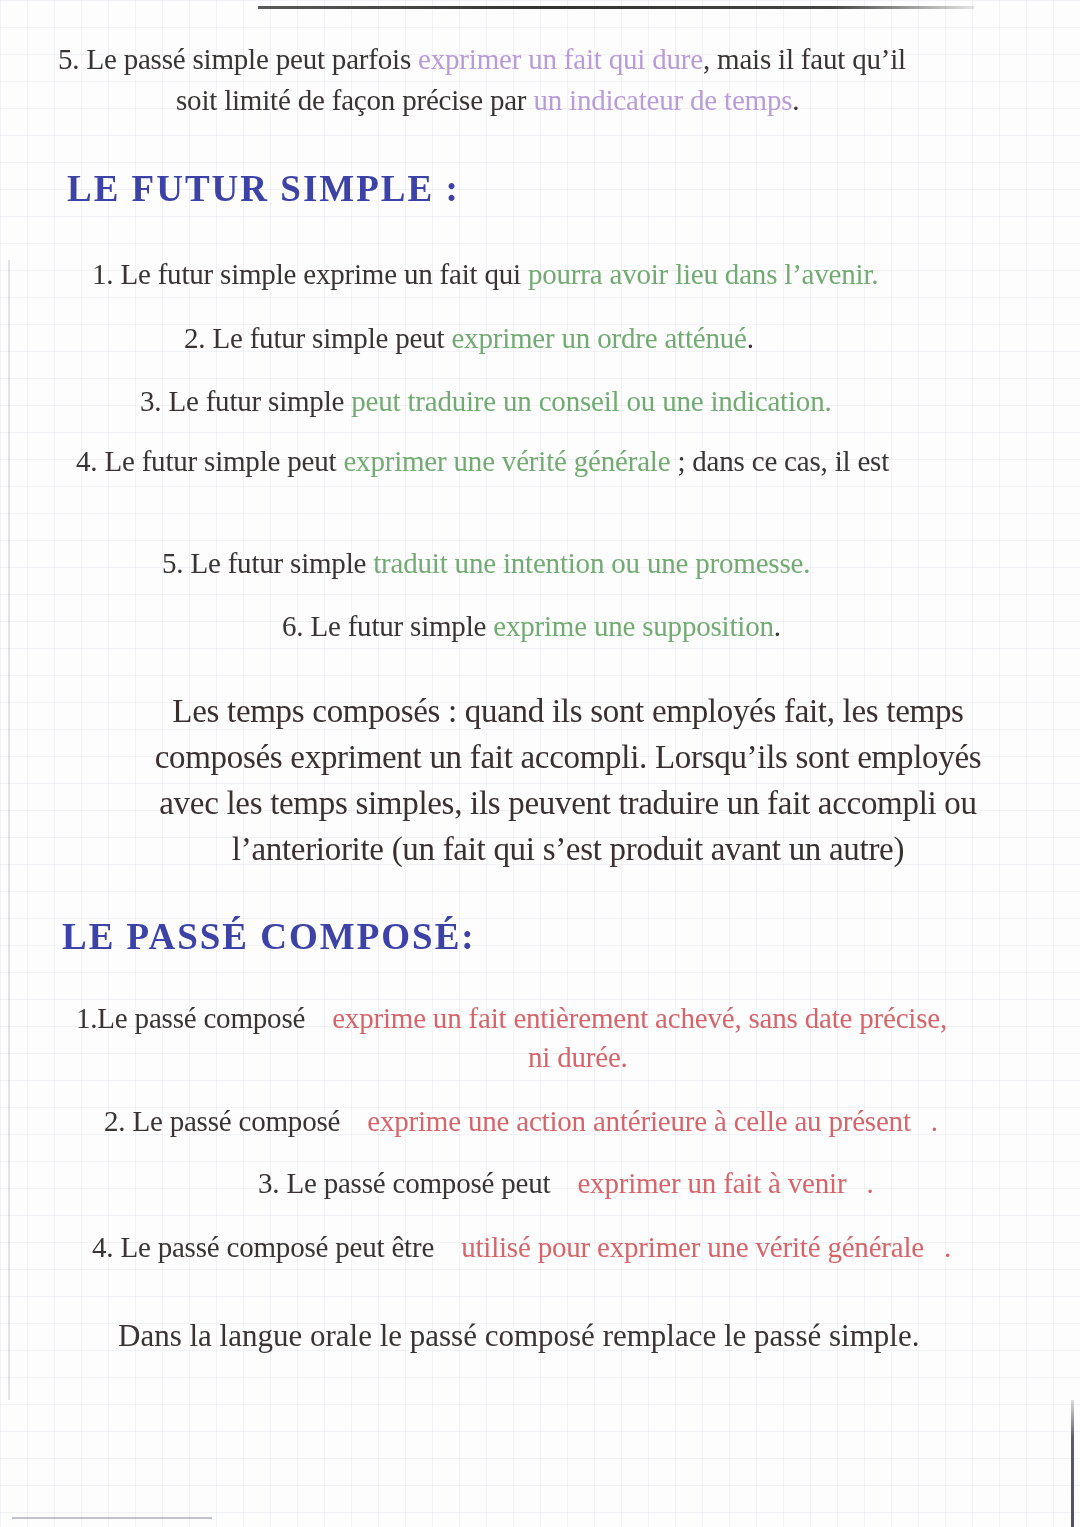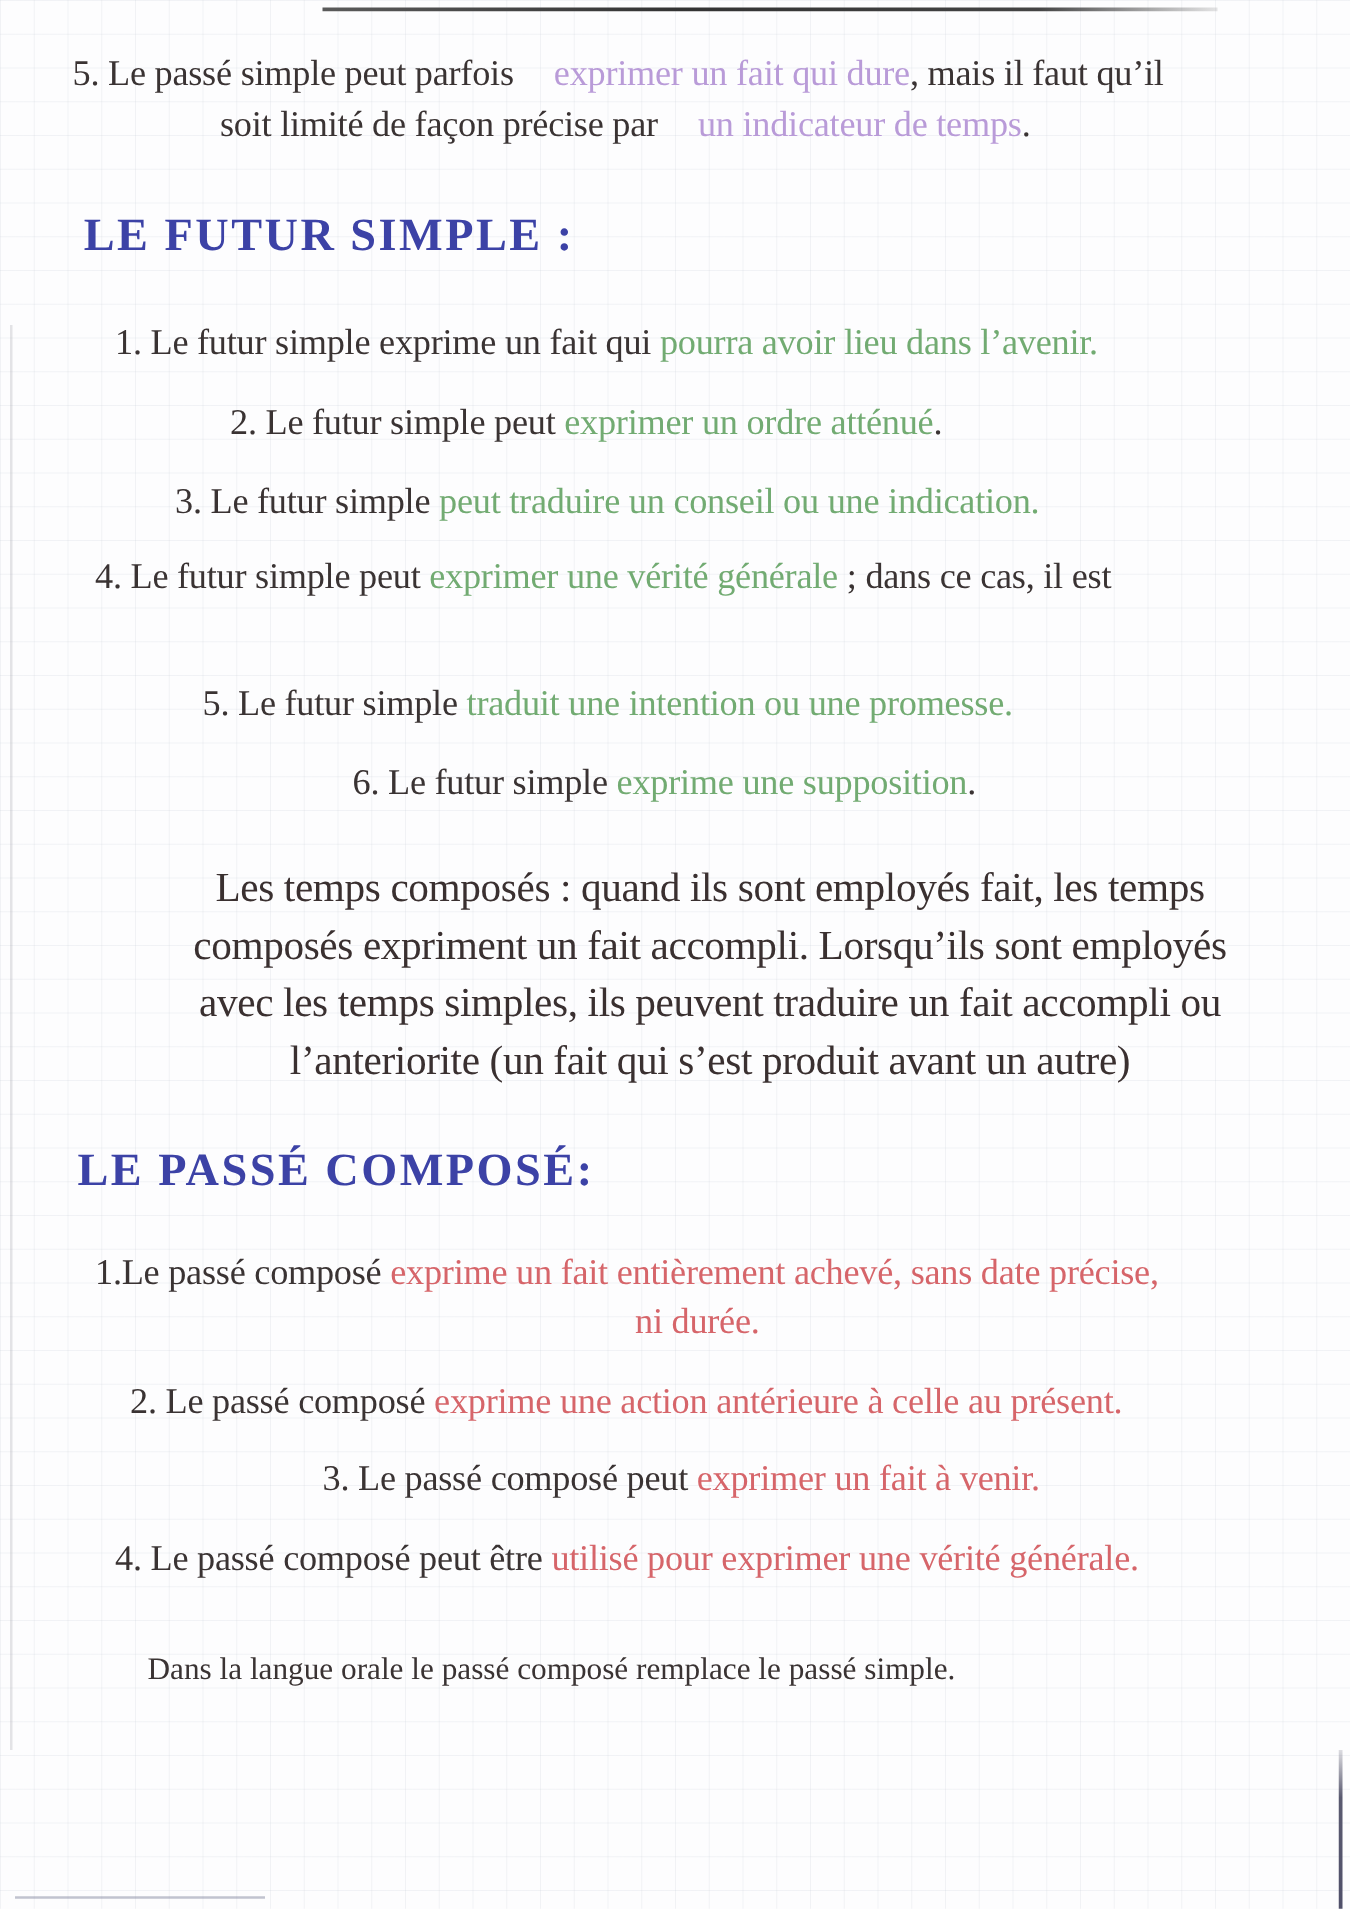--- a/index.html
+++ b/index.html
@@ -49,23 +49,23 @@
       width: 200px; height: 2px;
       background: rgba(120,125,150,0.45);
     }
     .line {
       position: absolute;
       white-space: nowrap;
       font-size: 29px;
       line-height: 40px;
       letter-spacing: -0.2px;
     }
-    .hl-purple { color: #b99bd8; margin-left: 25px; }
+    .hl-purple { color: #b99bd8; }
     .hl-green  { color: #72ab72; }
-    .hl-red    { color: #d6656a; }
+    .hl-red    { color: #d6656a; margin-left: 20px; }
     .heading {
       position: absolute;
       font-family: "Liberation Serif", "DejaVu Serif", serif;
       font-weight: bold;
       color: #3c42a6;
       font-size: 37px;
       letter-spacing: 2px;
       line-height: 36px;
       white-space: nowrap;
     }
@@ -73,21 +73,21 @@
       position: absolute;
       font-size: 33px;
       line-height: 46px;
       text-align: center;
       color: #3a3030;
       letter-spacing: -0.3px;
     }
     .para .pl { display: block; white-space: nowrap; }
     .outro {
       position: absolute;
-      font-size: 25px;
+      font-size: 31px;
       line-height: 42px;
       white-space: nowrap;
       color: #3a3333;
     }
   </style>
 </head>
 <body>
 
 <div class="page">
 

